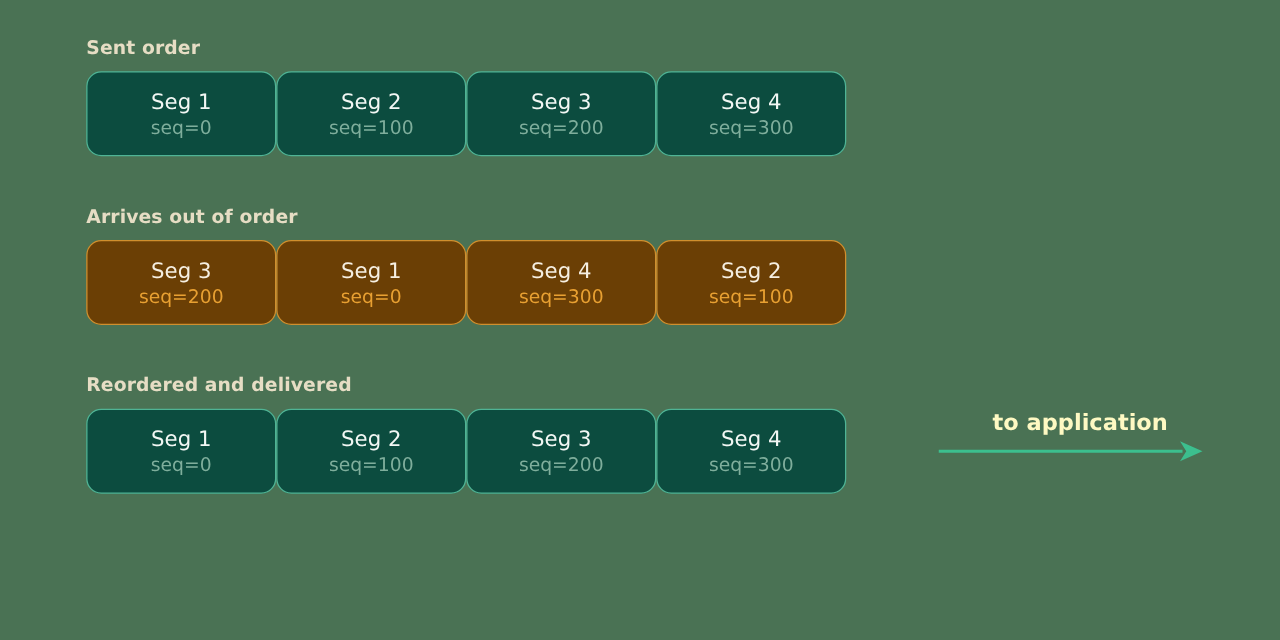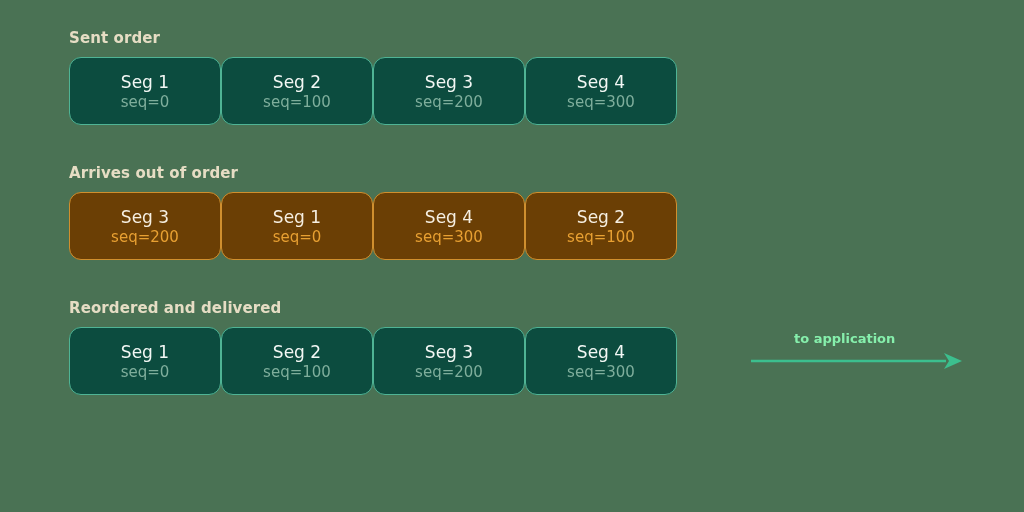--- a/index.html
+++ b/index.html
@@ -83,22 +83,22 @@
     position: absolute;
     left: 738px;
     top: 330px;
     width: 230px;
     height: 50px;
   }
   .delivery-label {
     position: absolute;
     left: 44px;
     top: 0;
-    color: #86efac;
-    font-size: 13px;
+    color: #fef9c3;
+    font-size: 18px;
     font-weight: bold;
     white-space: nowrap;
     line-height: 17px;
   }
   .delivery-arrow {
     position: absolute;
     left: 0;
     top: 20px;
     width: 214px;
     height: 22px;

